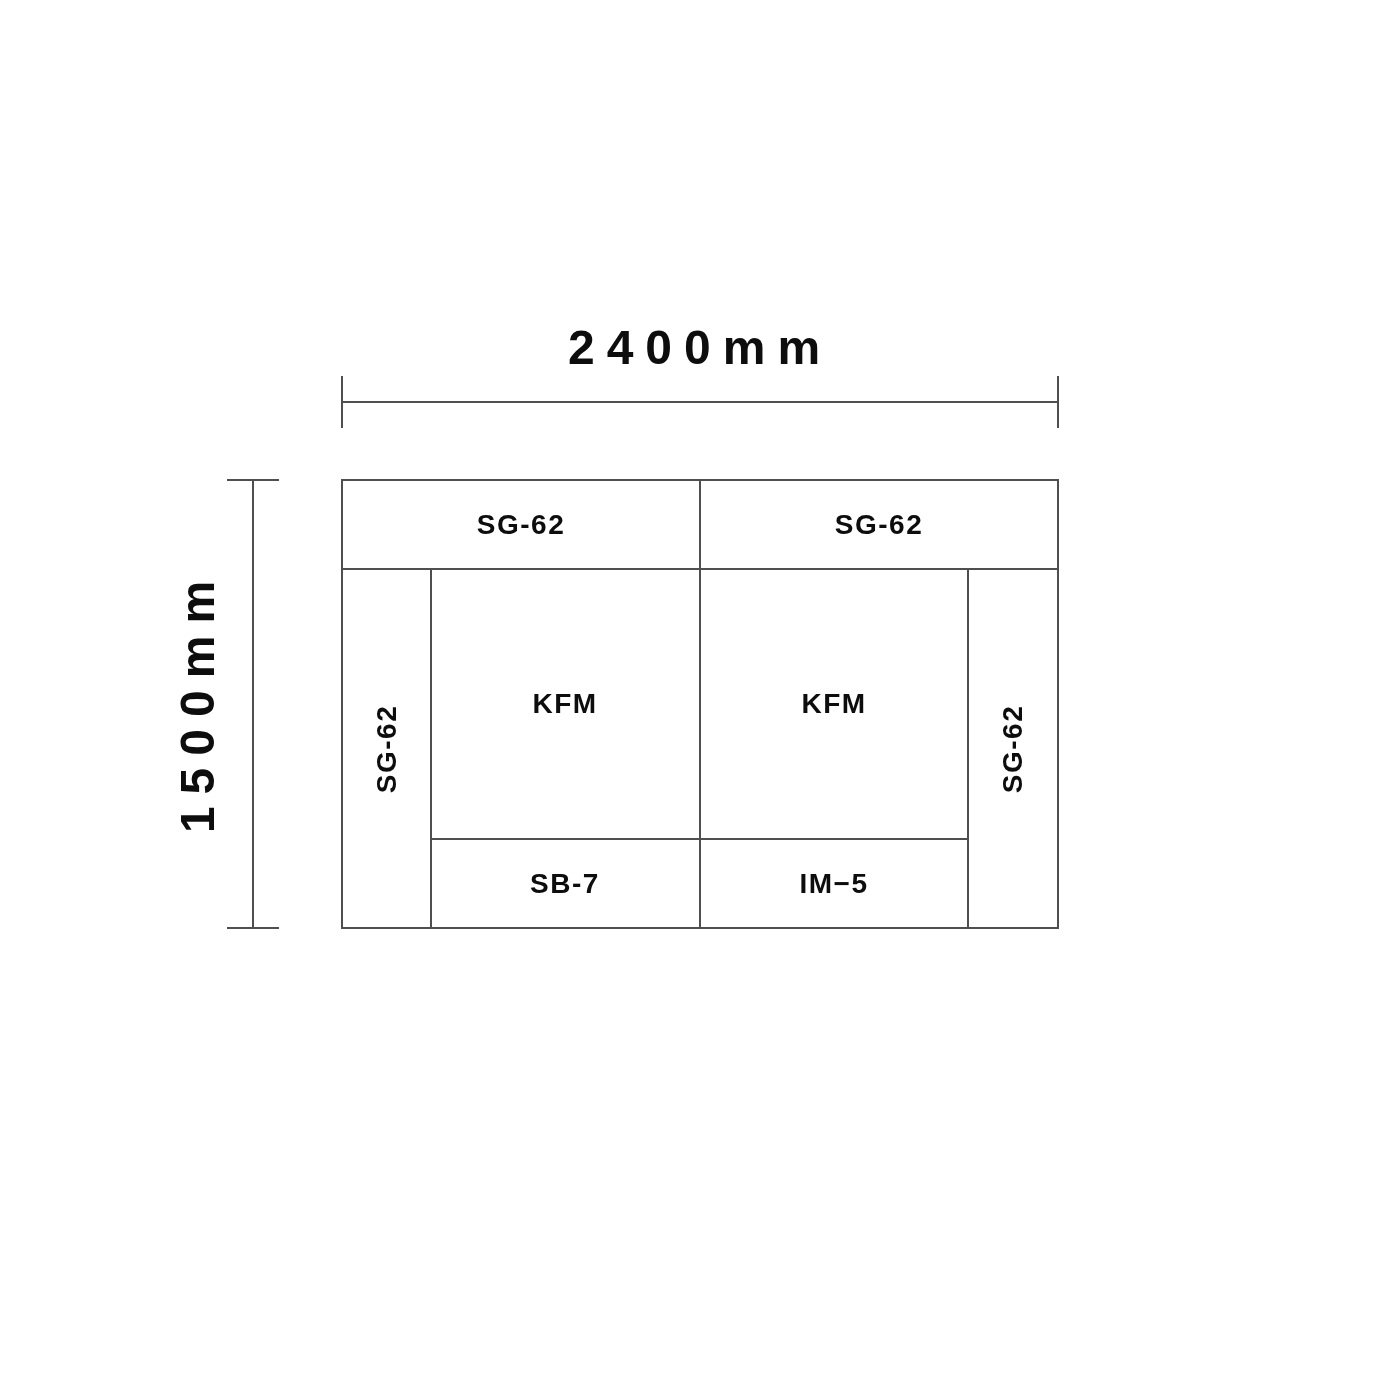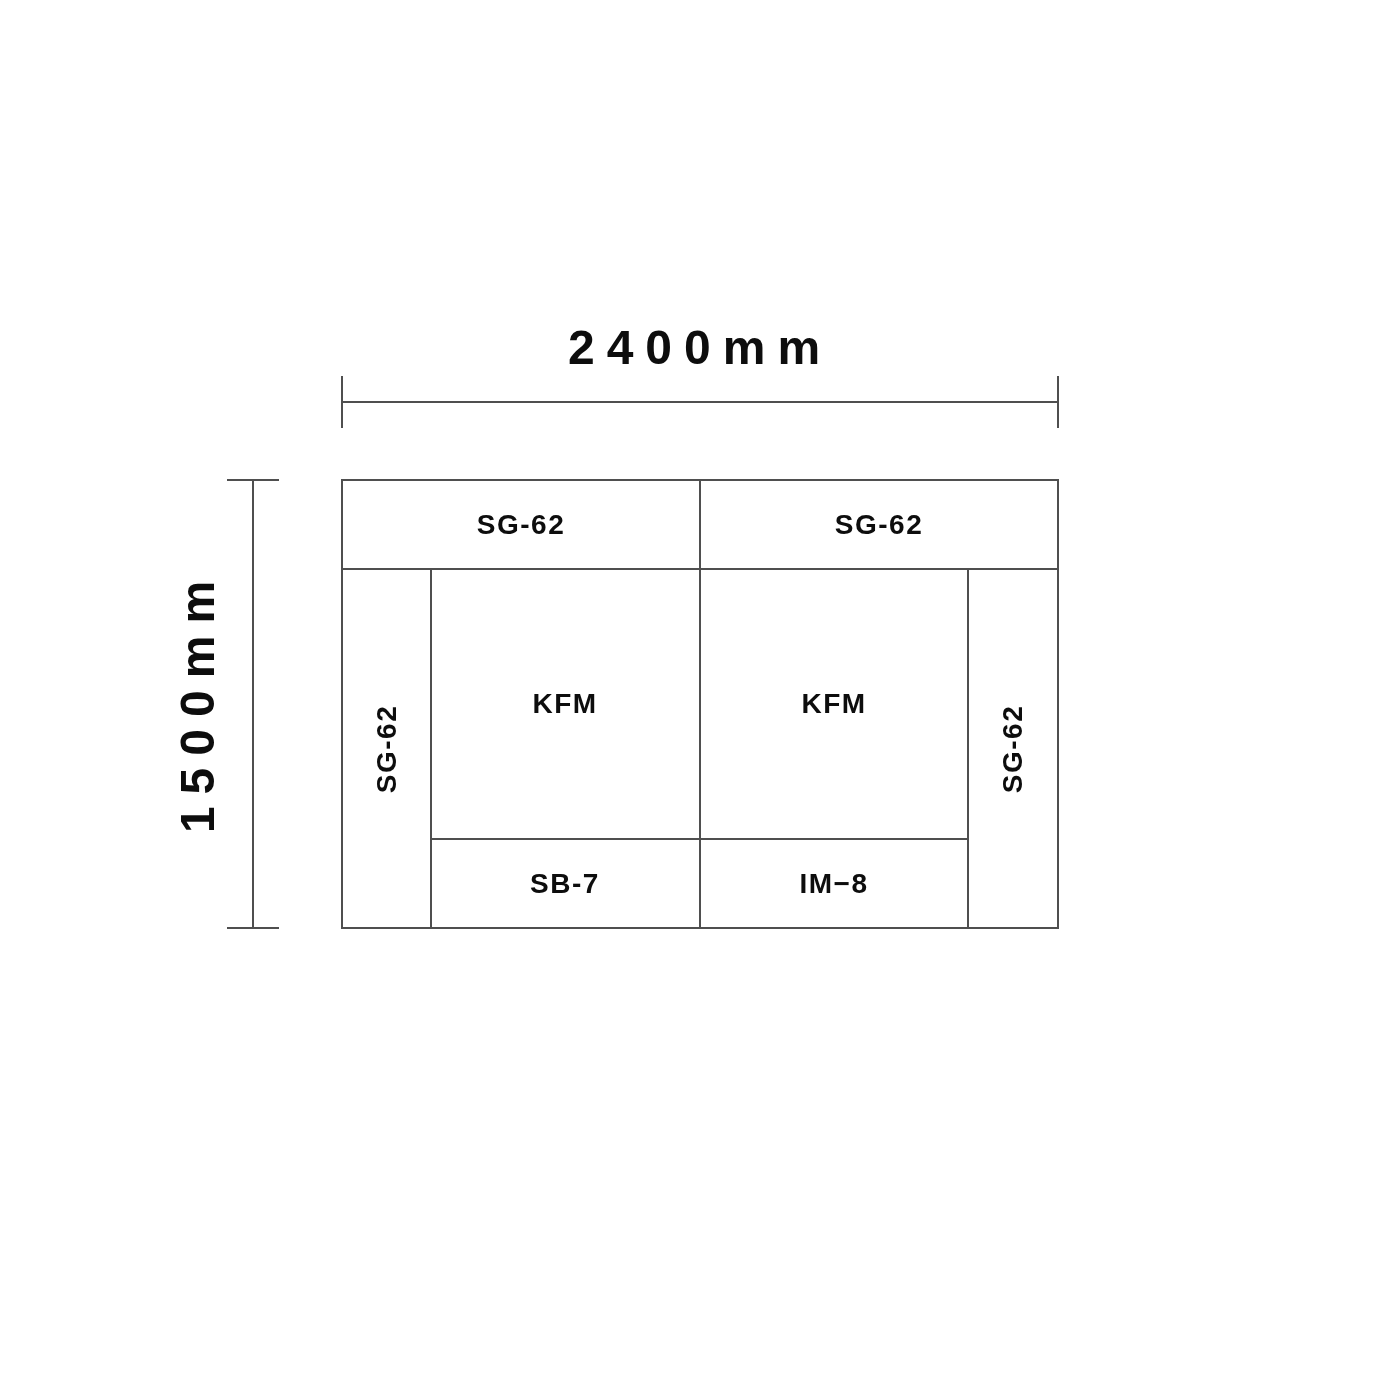--- a/index.html
+++ b/index.html
@@ -75,15 +75,15 @@
   <div class="cell-label" style="left:521px; top:525px;">SG-62</div>
   <div class="cell-label" style="left:879px; top:525px;">SG-62</div>
 
   <div class="cell-label rot" style="left:387px; top:749px;">SG-62</div>
   <div class="cell-label rot" style="left:1013px; top:749px;">SG-62</div>
 
   <div class="cell-label" style="left:565px; top:704px;">KFM</div>
   <div class="cell-label" style="left:834px; top:704px;">KFM</div>
 
   <div class="cell-label" style="left:565px; top:884px;">SB-7</div>
-  <div class="cell-label" style="left:834px; top:884px;">IM−8</div>
+  <div class="cell-label" style="left:834px; top:884px;">IM−5</div>
 
 </div>
 
 </body></html>

